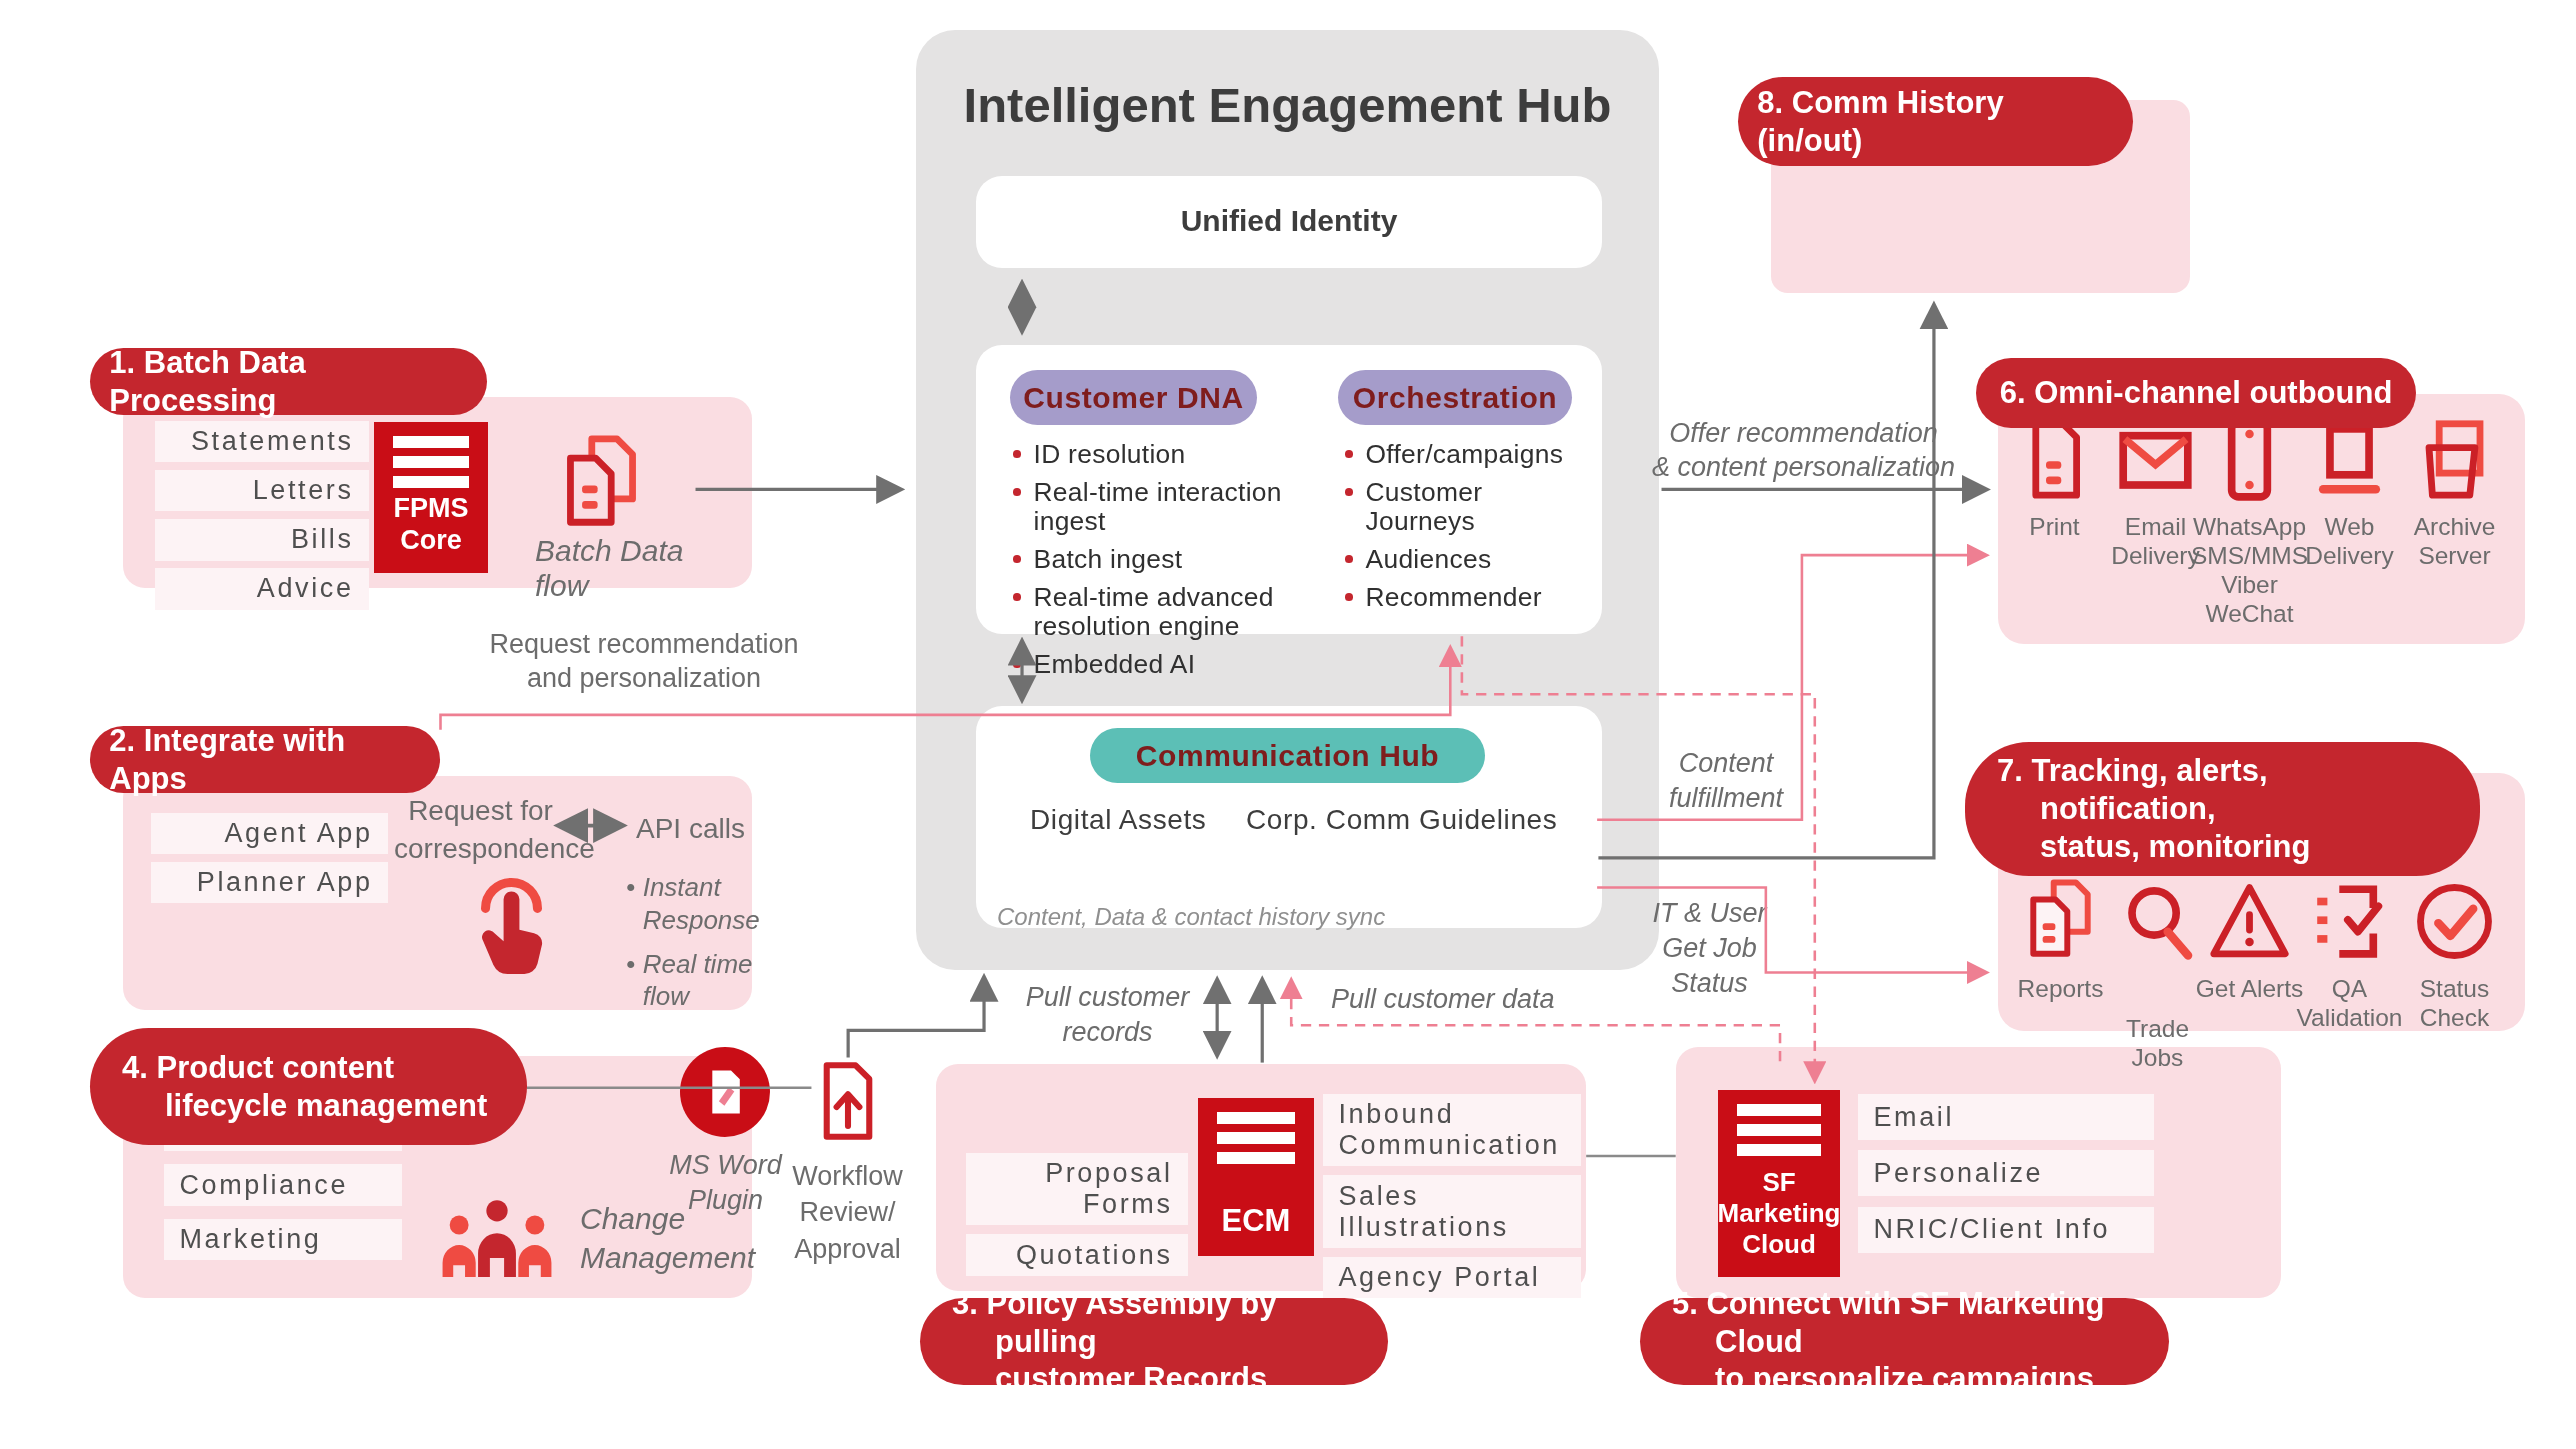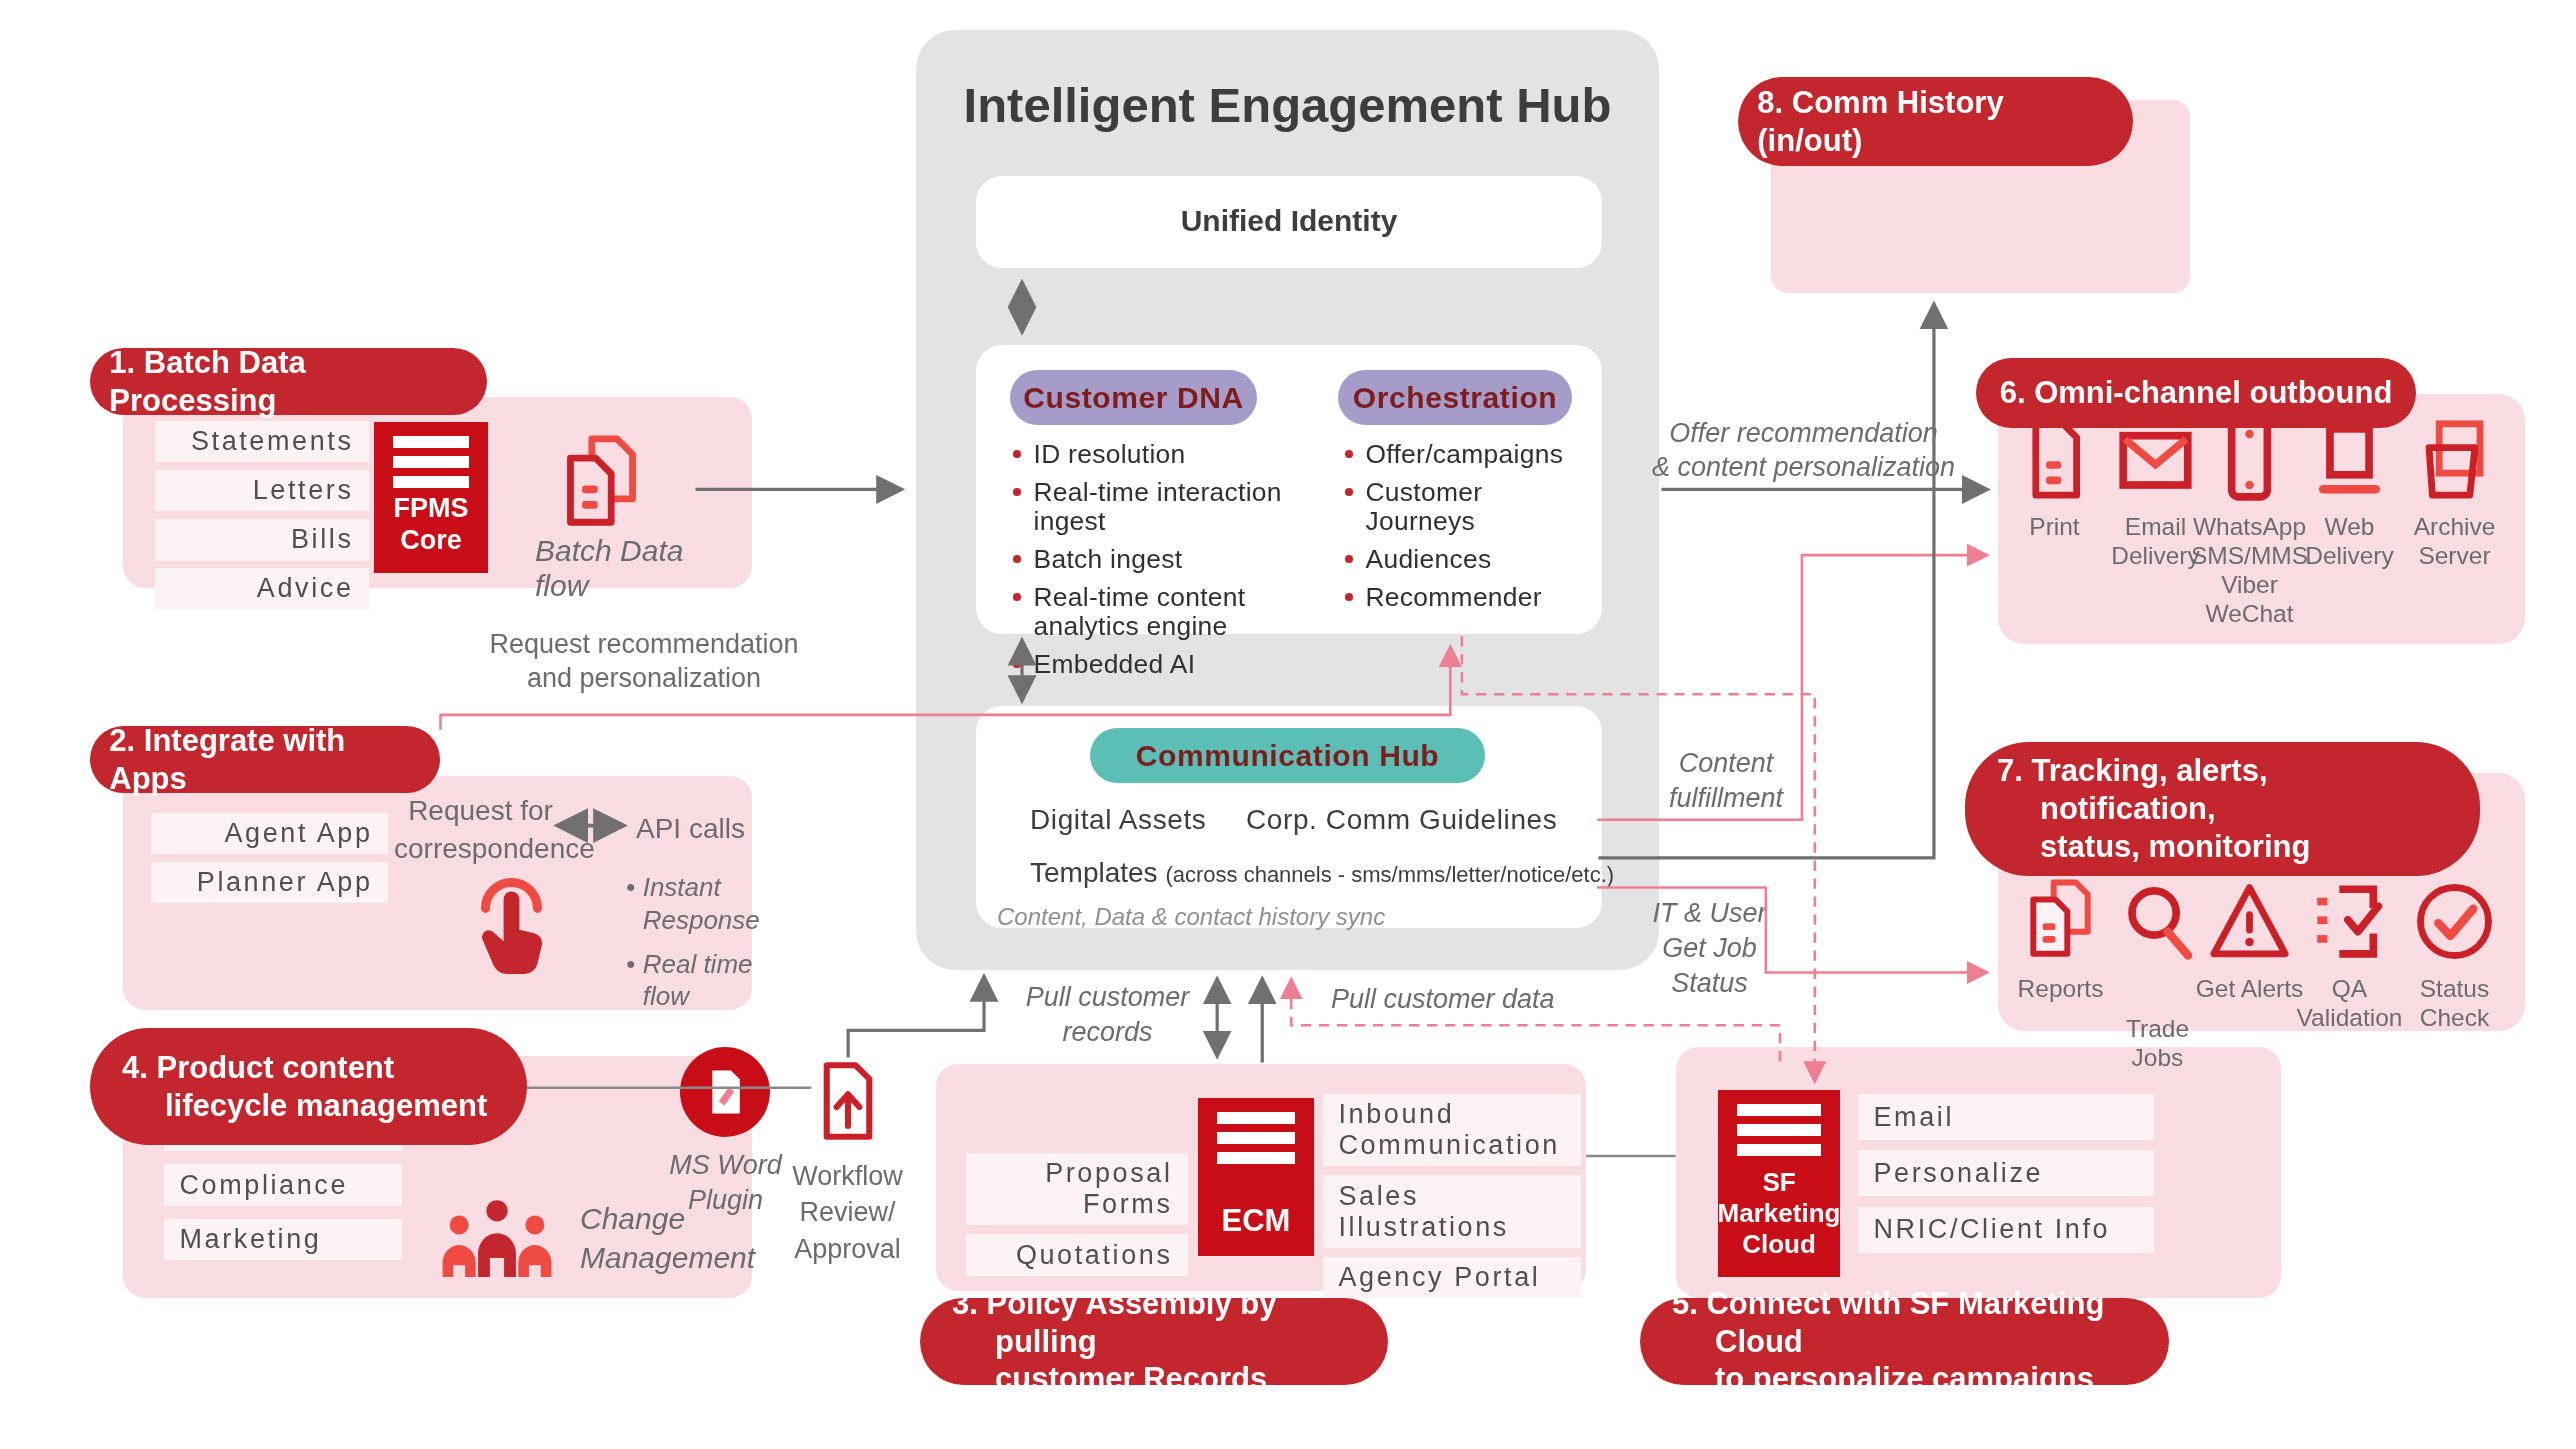--- a/index.html
+++ b/index.html
@@ -68,40 +68,36 @@
   <div class="abs subpill purple" style="left:1010px;top:370px;width:247px;height:55px;z-index:4;">
     <span>Customer DNA</span>
   </div>
   <div class="abs subpill purple" style="left:1338px;top:370px;width:234px;height:55px;z-index:4;">
     <span>Orchestration</span>
   </div>
   <ul class="abs blist" id="dna-list" style="left:1009px;top:440px;width:277px;z-index:4;">
       <li>ID resolution</li>
       <li>Real-time interaction ingest</li>
       <li>Batch ingest</li>
-      <li>Real-time content analytics engine</li>
+      <li>Real-time advanced resolution engine</li>
       <li>Embedded AI</li>
     </ul>
   <ul class="abs blist" id="orch-list" style="left:1341px;top:440px;width:213px;z-index:4;">
       <li>Offer/campaigns</li>
       <li>Customer Journeys</li>
       <li>Audiences</li>
       <li>Recommender</li>
     </ul>
 
   <div class="abs whitebox" style="left:976px;top:706px;width:626px;height:222px;z-index:3;"></div>
   <div class="abs subpill teal" style="left:1090px;top:728px;width:395px;height:55px;z-index:4;">
     <span>Communication Hub</span>
   </div>
   <div class="abs dtxt" style="left:1030px;top:804px;font-size:28px;letter-spacing:0.6px;z-index:4;">Digital Assets</div>
   <div class="abs dtxt" style="left:1246px;top:804px;font-size:28px;letter-spacing:0.6px;z-index:4;">Corp. Comm Guidelines</div>
-  <div class="abs dtxt" style="left:1030px;top:857px;font-size:28px;z-index:4;">
-    <span>Templates</span>
-    <span style="font-size:22px;">(across channels - sms/mms/letter/notice/etc.)</span>
-  </div>
   <div class="abs it" style="left:997px;top:903px;font-size:24px;color:#8f8f8f;z-index:4;">Content, Data &amp; contact history sync</div>
 
   <div class="abs panel" style="left:123px;top:397px;width:629px;height:191px;z-index:1;"></div>
   <div class="abs pill center" style="left:90px;top:348px;width:397px;height:67px;">
     <span class="txt">1. Batch Data Processing</span>
   </div>
   <div class="abs" id="batch-rows" style="left:155px;top:421px;width:214px;z-index:3;">
       <div class="row r" style="margin-bottom: 7.7px; min-height: 31px;">Statements</div>
       <div class="row r" style="margin-bottom: 7.7px; min-height: 31px;">Letters</div>
       <div class="row r" style="margin-bottom: 7.7px; min-height: 31px;">Bills</div>

